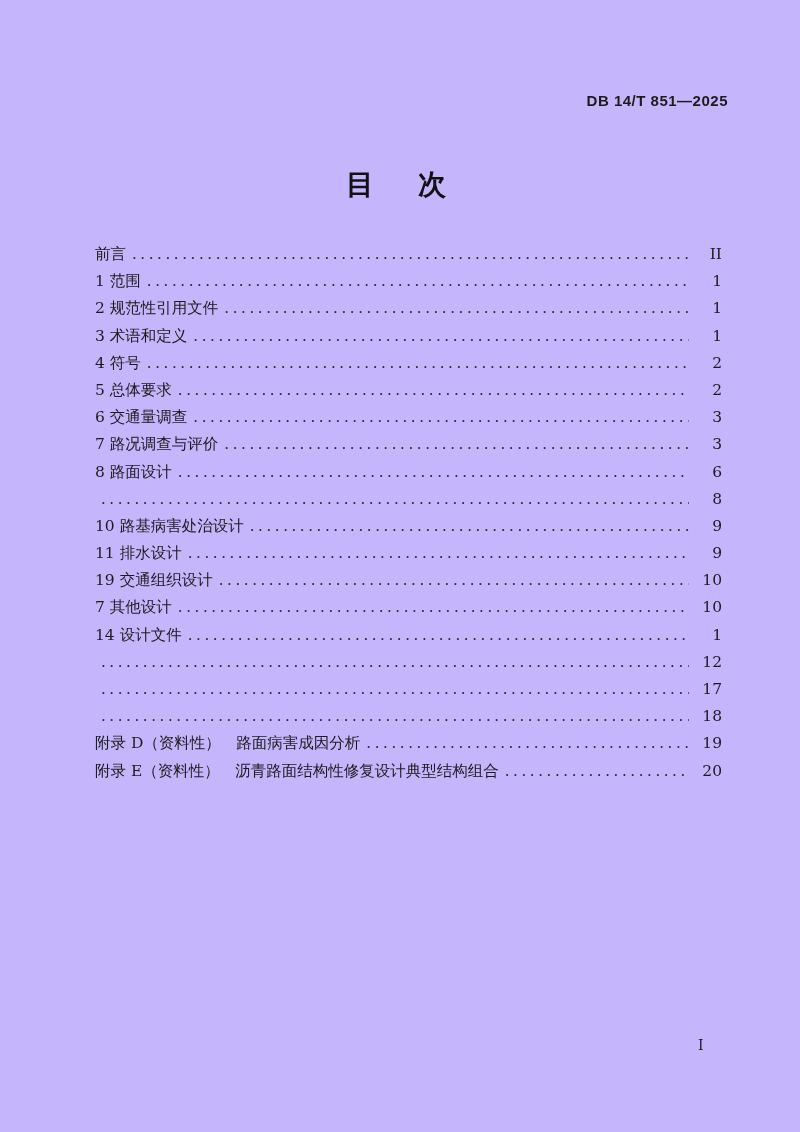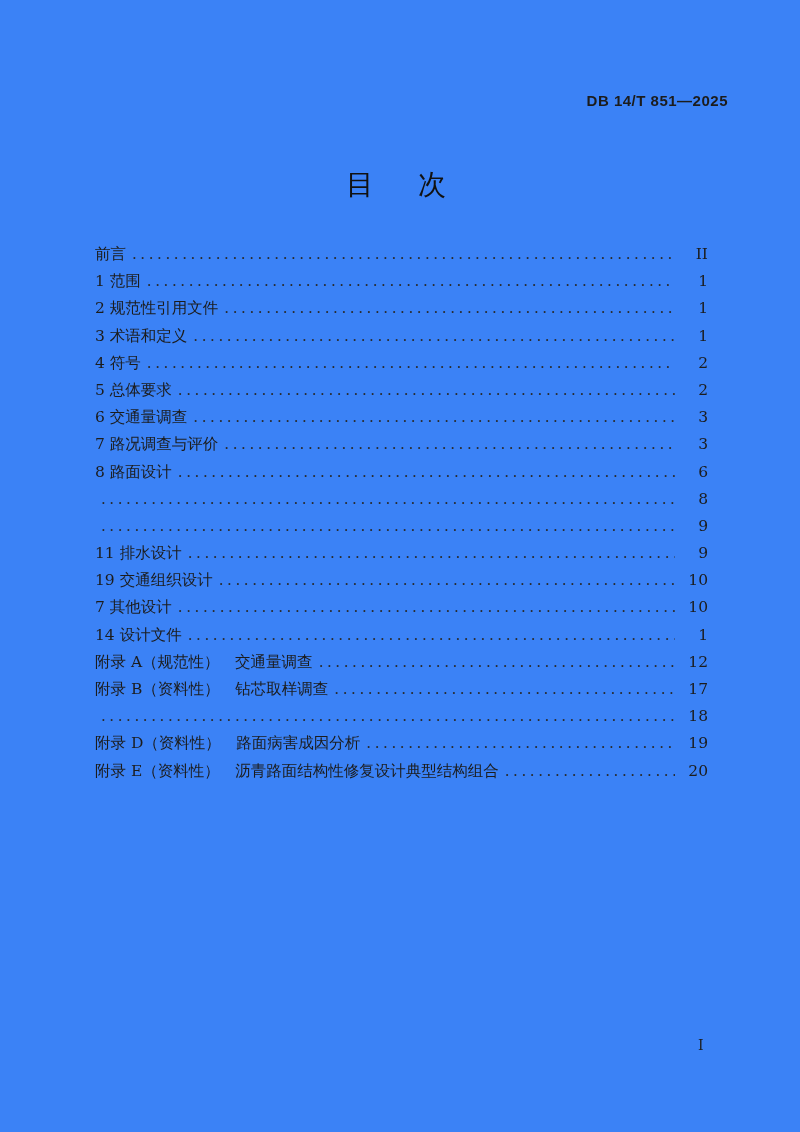--- a/index.html
+++ b/index.html
@@ -4,21 +4,21 @@
 <style>
   html, body {
     margin: 0;
     padding: 0;
     background: #ffffff;
   }
   .page {
     position: relative;
     width: 800px;
     height: 1132px;
-    background: #3b82f6;
+    background: #c4b5fd;
     overflow: hidden;
     font-family: "DejaVu Serif", "Liberation Serif", serif;
     color: #1c1c1c;
   }
   .doc-code {
     position: absolute;
     top: 92px;
     right: 72px;
     font-family: "Liberation Sans", "DejaVu Sans", sans-serif;
     font-weight: bold;
@@ -27,31 +27,31 @@
     color: #1c1c1c;
     white-space: nowrap;
   }
   .toc-title {
     position: absolute;
     top: 166px;
     left: 0;
     width: 100%;
     text-align: center;
     font-family: "Liberation Sans", "DejaVu Sans", sans-serif;
-    font-weight: normal;
+    font-weight: bold;
     font-size: 28px;
     letter-spacing: 8px;
     color: #111;
     white-space: nowrap;
   }
   .toc-list {
     position: absolute;
     top: 241px;
     left: 95px;
-    right: 92px;
+    right: 78px;
   }
   .toc-row {
     display: flex;
     align-items: baseline;
     height: 27.2px;
     font-size: 15.5px;
     line-height: 27.2px;
   }
   .toc-label {
     white-space: nowrap;
@@ -144,20 +144,21 @@
     <span class="toc-leader">............................................................................................................................................................................................................................................................................................................</span>
     <span class="toc-page">6</span>
   </div>
 
   <div class="toc-row">
     <span class="toc-leader">............................................................................................................................................................................................................................................................................................................</span>
     <span class="toc-page">8</span>
   </div>
 
   <div class="toc-row">
+    <span class="toc-label">10 路基病害处治设计</span>
     <span class="toc-leader">............................................................................................................................................................................................................................................................................................................</span>
     <span class="toc-page">9</span>
   </div>
 
   <div class="toc-row">
     <span class="toc-label">11 排水设计</span>
     <span class="toc-leader">............................................................................................................................................................................................................................................................................................................</span>
     <span class="toc-page">9</span>
   </div>
 
@@ -173,27 +174,25 @@
     <span class="toc-page">10</span>
   </div>
 
   <div class="toc-row">
     <span class="toc-label">14 设计文件</span>
     <span class="toc-leader">............................................................................................................................................................................................................................................................................................................</span>
     <span class="toc-page">1</span>
   </div>
 
   <div class="toc-row">
-    <span class="toc-label">附录 A（规范性）　交通量调查</span>
     <span class="toc-leader">............................................................................................................................................................................................................................................................................................................</span>
     <span class="toc-page">12</span>
   </div>
 
   <div class="toc-row">
-    <span class="toc-label">附录 B（资料性）　钻芯取样调查</span>
     <span class="toc-leader">............................................................................................................................................................................................................................................................................................................</span>
     <span class="toc-page">17</span>
   </div>
 
   <div class="toc-row">
     <span class="toc-leader">............................................................................................................................................................................................................................................................................................................</span>
     <span class="toc-page">18</span>
   </div>
 
   <div class="toc-row">

